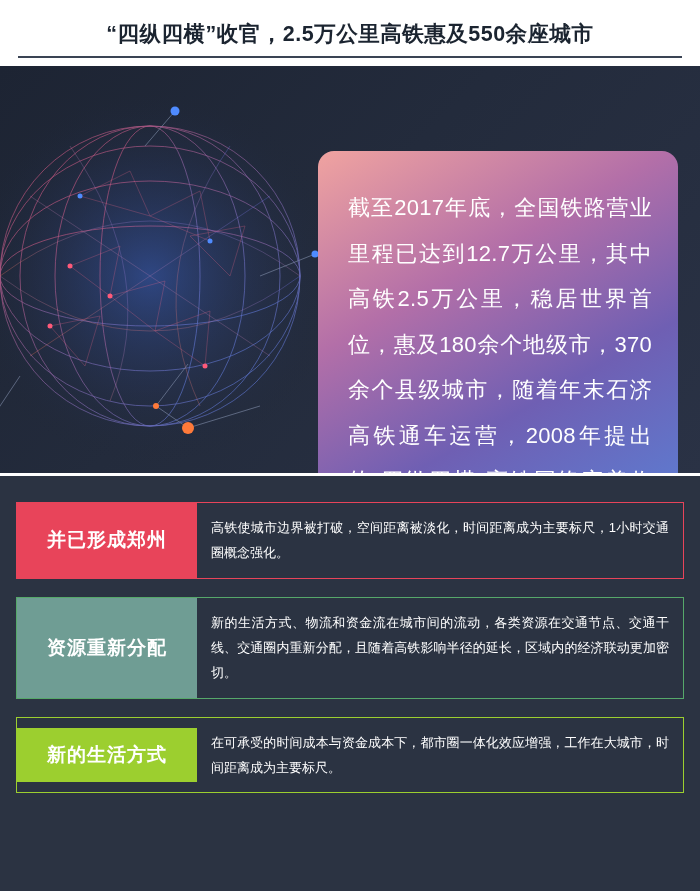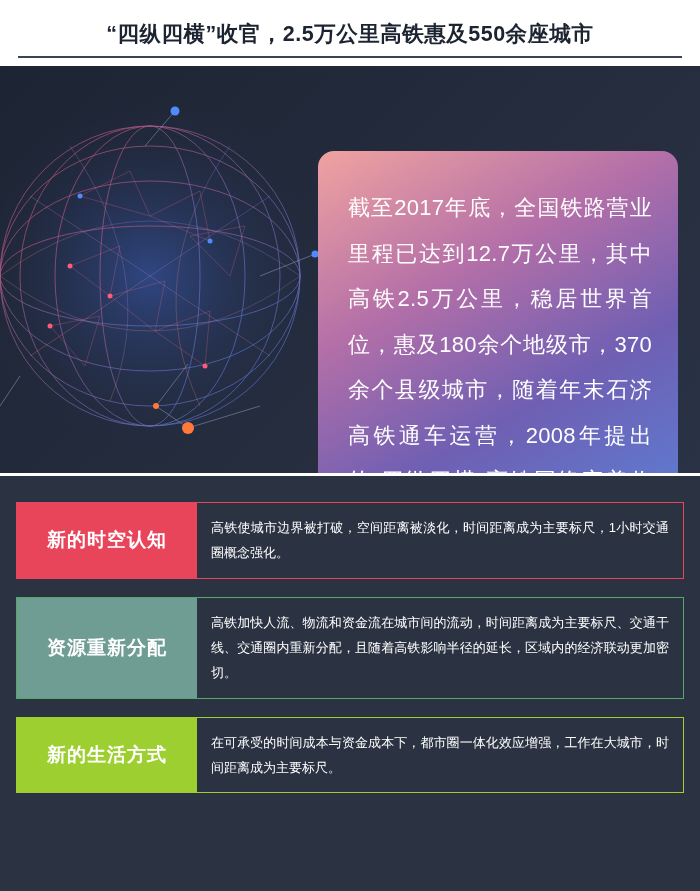--- a/index.html
+++ b/index.html
@@ -123,21 +123,21 @@
     line-height: 1.95;
     padding: 12px 14px 12px 14px;
     box-sizing: border-box;
     text-align: justify;
   }
 
   .row-1 { border-color: #e8445a; }
   .row-1 .row-label { background: #e8445a; }
   .row-2 { border-color: #56a86a; }
   .row-2 .row-label { background: #6f9d94; }
-  .row-3 { border-color: #9ccf2f; }
+  .row-3 { border-color: #9ccf2f; align-items: center; }
   .row-3 .row-label { background: #9ccf2f; }
 </style>
 </head>
 <body>
 
 <div class="page">
 
   <div class="header">
     <div class="header-title">“四纵四横”收官，2.5万公里高铁惠及550余座城市</div>
     <div class="header-underline"></div>
@@ -223,27 +223,27 @@
     <div class="text-card">
       <p>截至2017年底，全国铁路营业里程已达到12.7万公里，其中高铁2.5万公里，稳居世界首位，惠及180余个地级市，370余个县级城市，随着年末石济高铁通车运营，2008年提出的“四纵四横”高铁网络完美收官，并已形成郑州、西安、武汉等多个“米”字型高铁枢纽。</p>
     </div>
 
     <div class="hero-bottom-line"></div>
   </div>
 
   <div class="lower">
 
     <div class="row row-1">
-      <div class="row-label">新的时空认知</div>
+      <div class="row-label">并已形成郑州</div>
       <div class="row-body">高铁使城市边界被打破，空间距离被淡化，时间距离成为主要标尺，1小时交通圈概念强化。</div>
     </div>
 
     <div class="row row-2">
       <div class="row-label">资源重新分配</div>
-      <div class="row-body">高铁加快人流、物流和资金流在城市间的流动，时间距离成为主要标尺、交通干线、交通圈内重新分配，且随着高铁影响半径的延长，区域内的经济联动更加密切。</div>
+      <div class="row-body">新的生活方式、物流和资金流在城市间的流动，各类资源在交通节点、交通干线、交通圈内重新分配，且随着高铁影响半径的延长，区域内的经济联动更加密切。</div>
     </div>
 
     <div class="row row-3">
       <div class="row-label">新的生活方式</div>
       <div class="row-body">在可承受的时间成本与资金成本下，都市圈一体化效应增强，工作在大城市，时间距离成为主要标尺。</div>
     </div>
 
   </div>
 
 </div>

